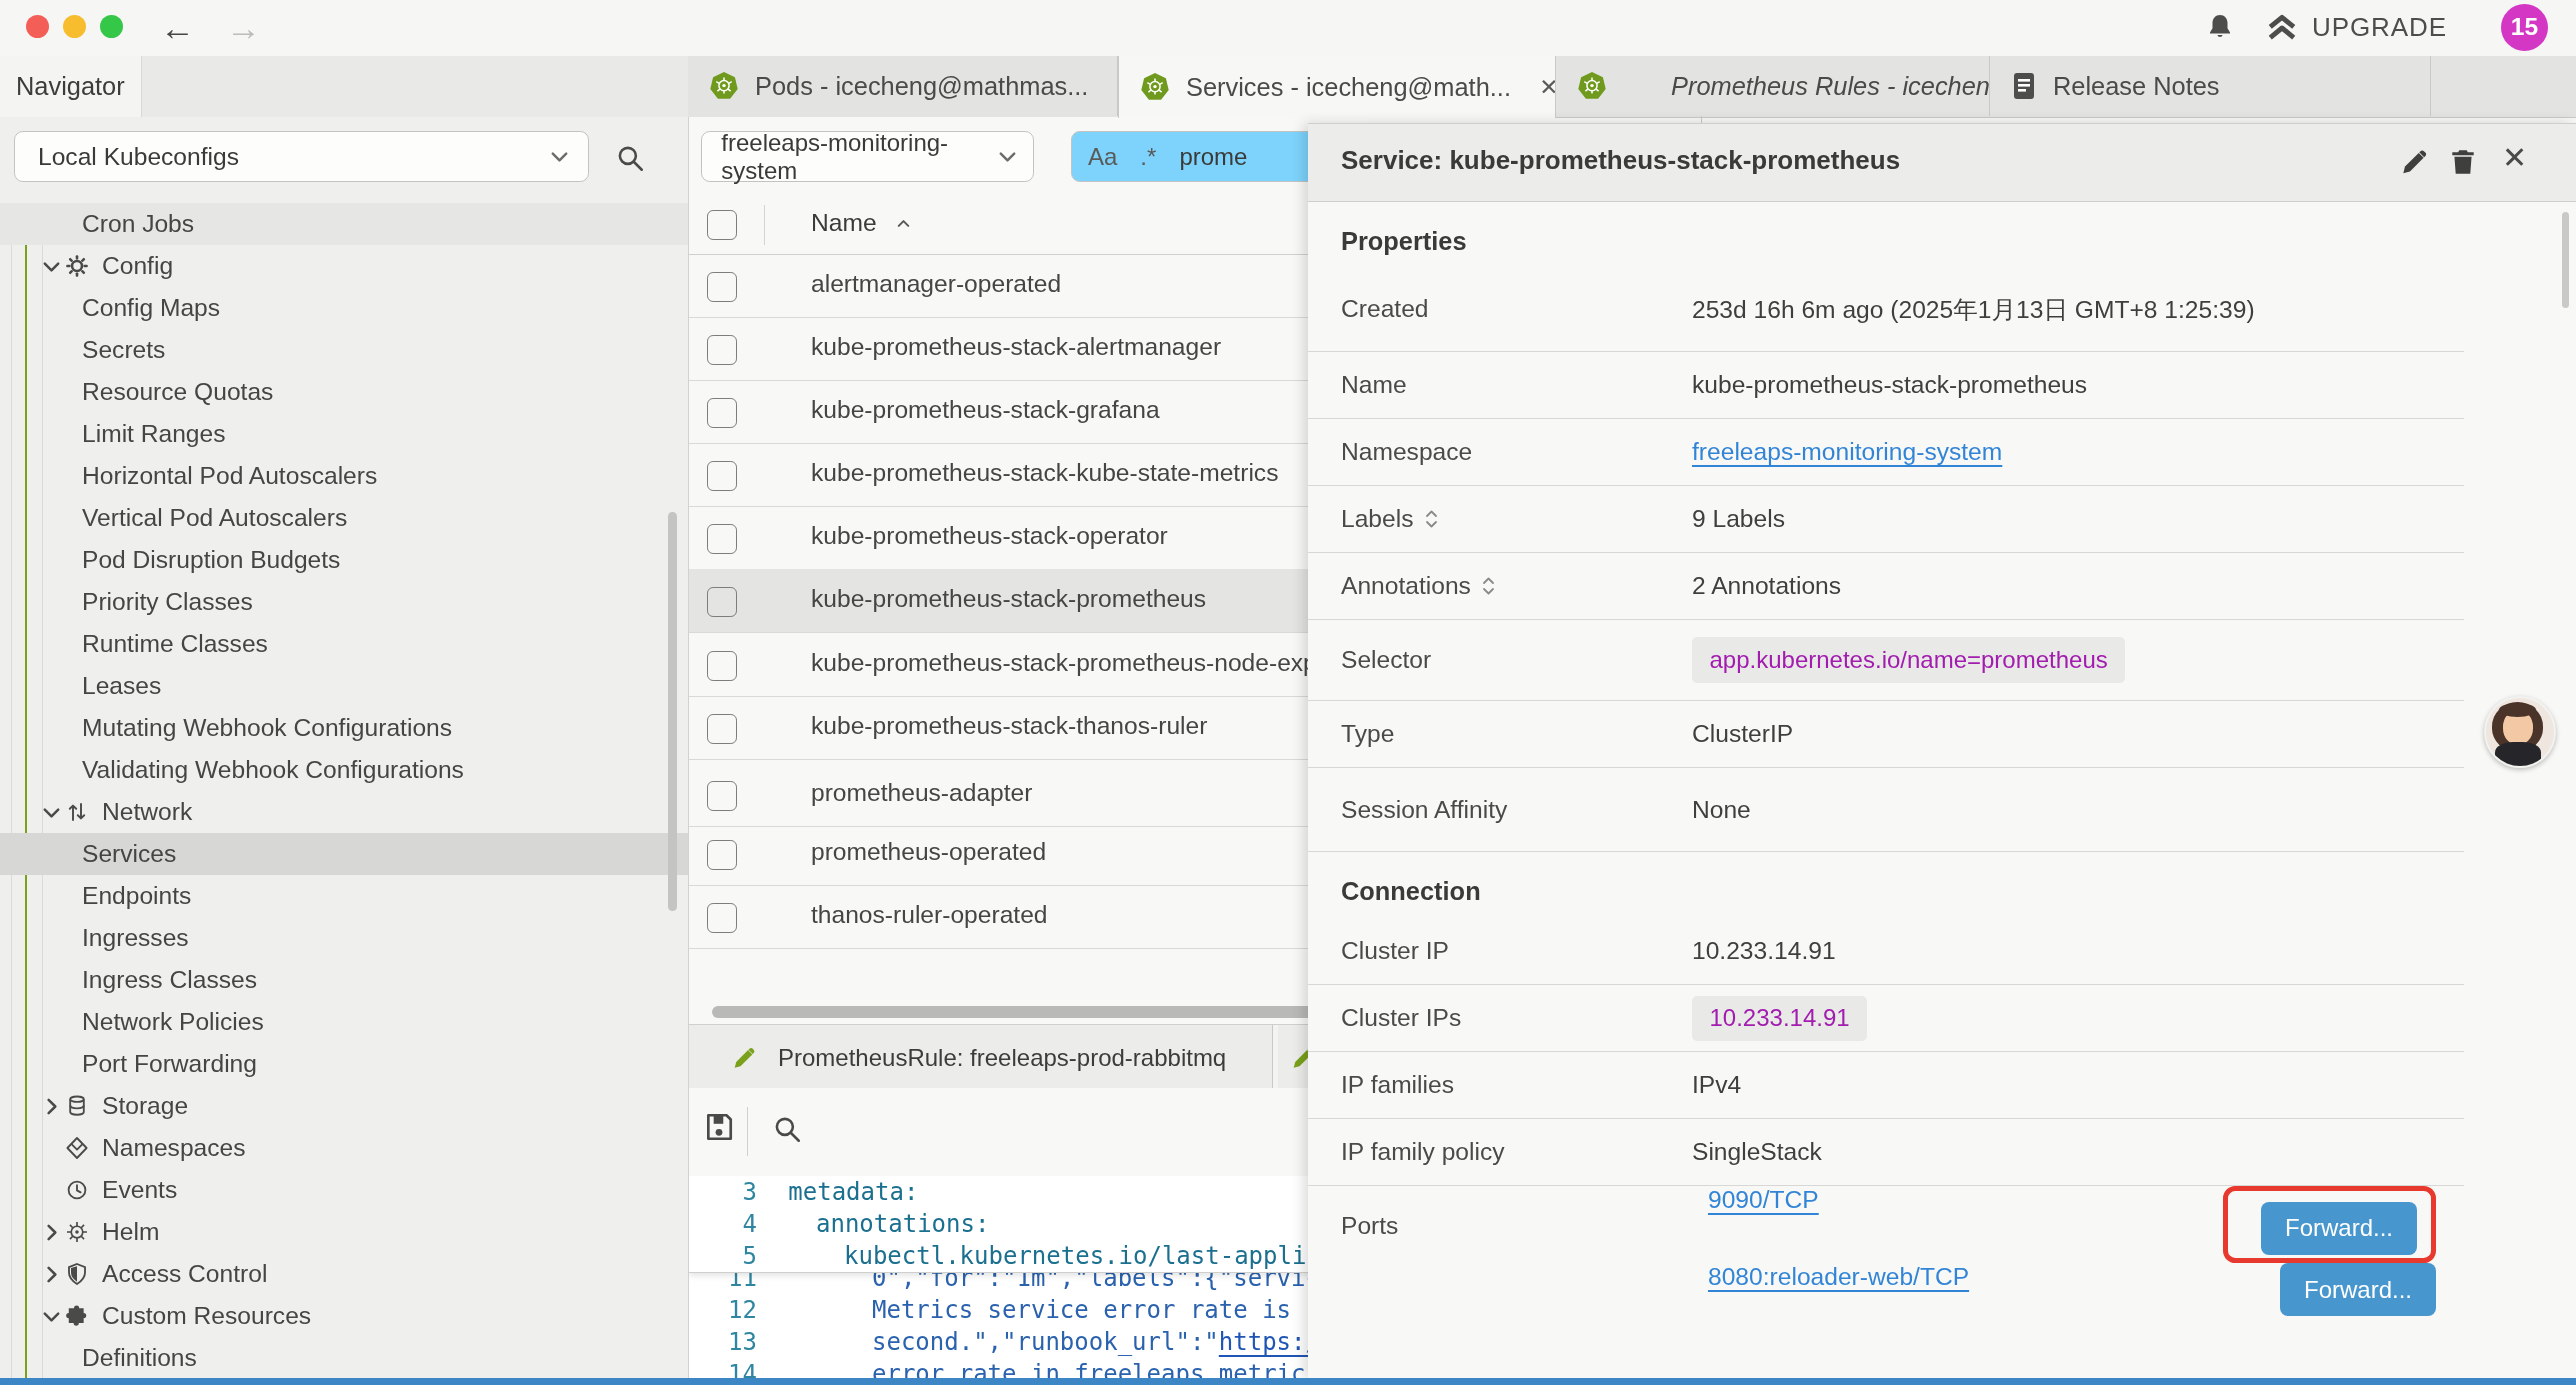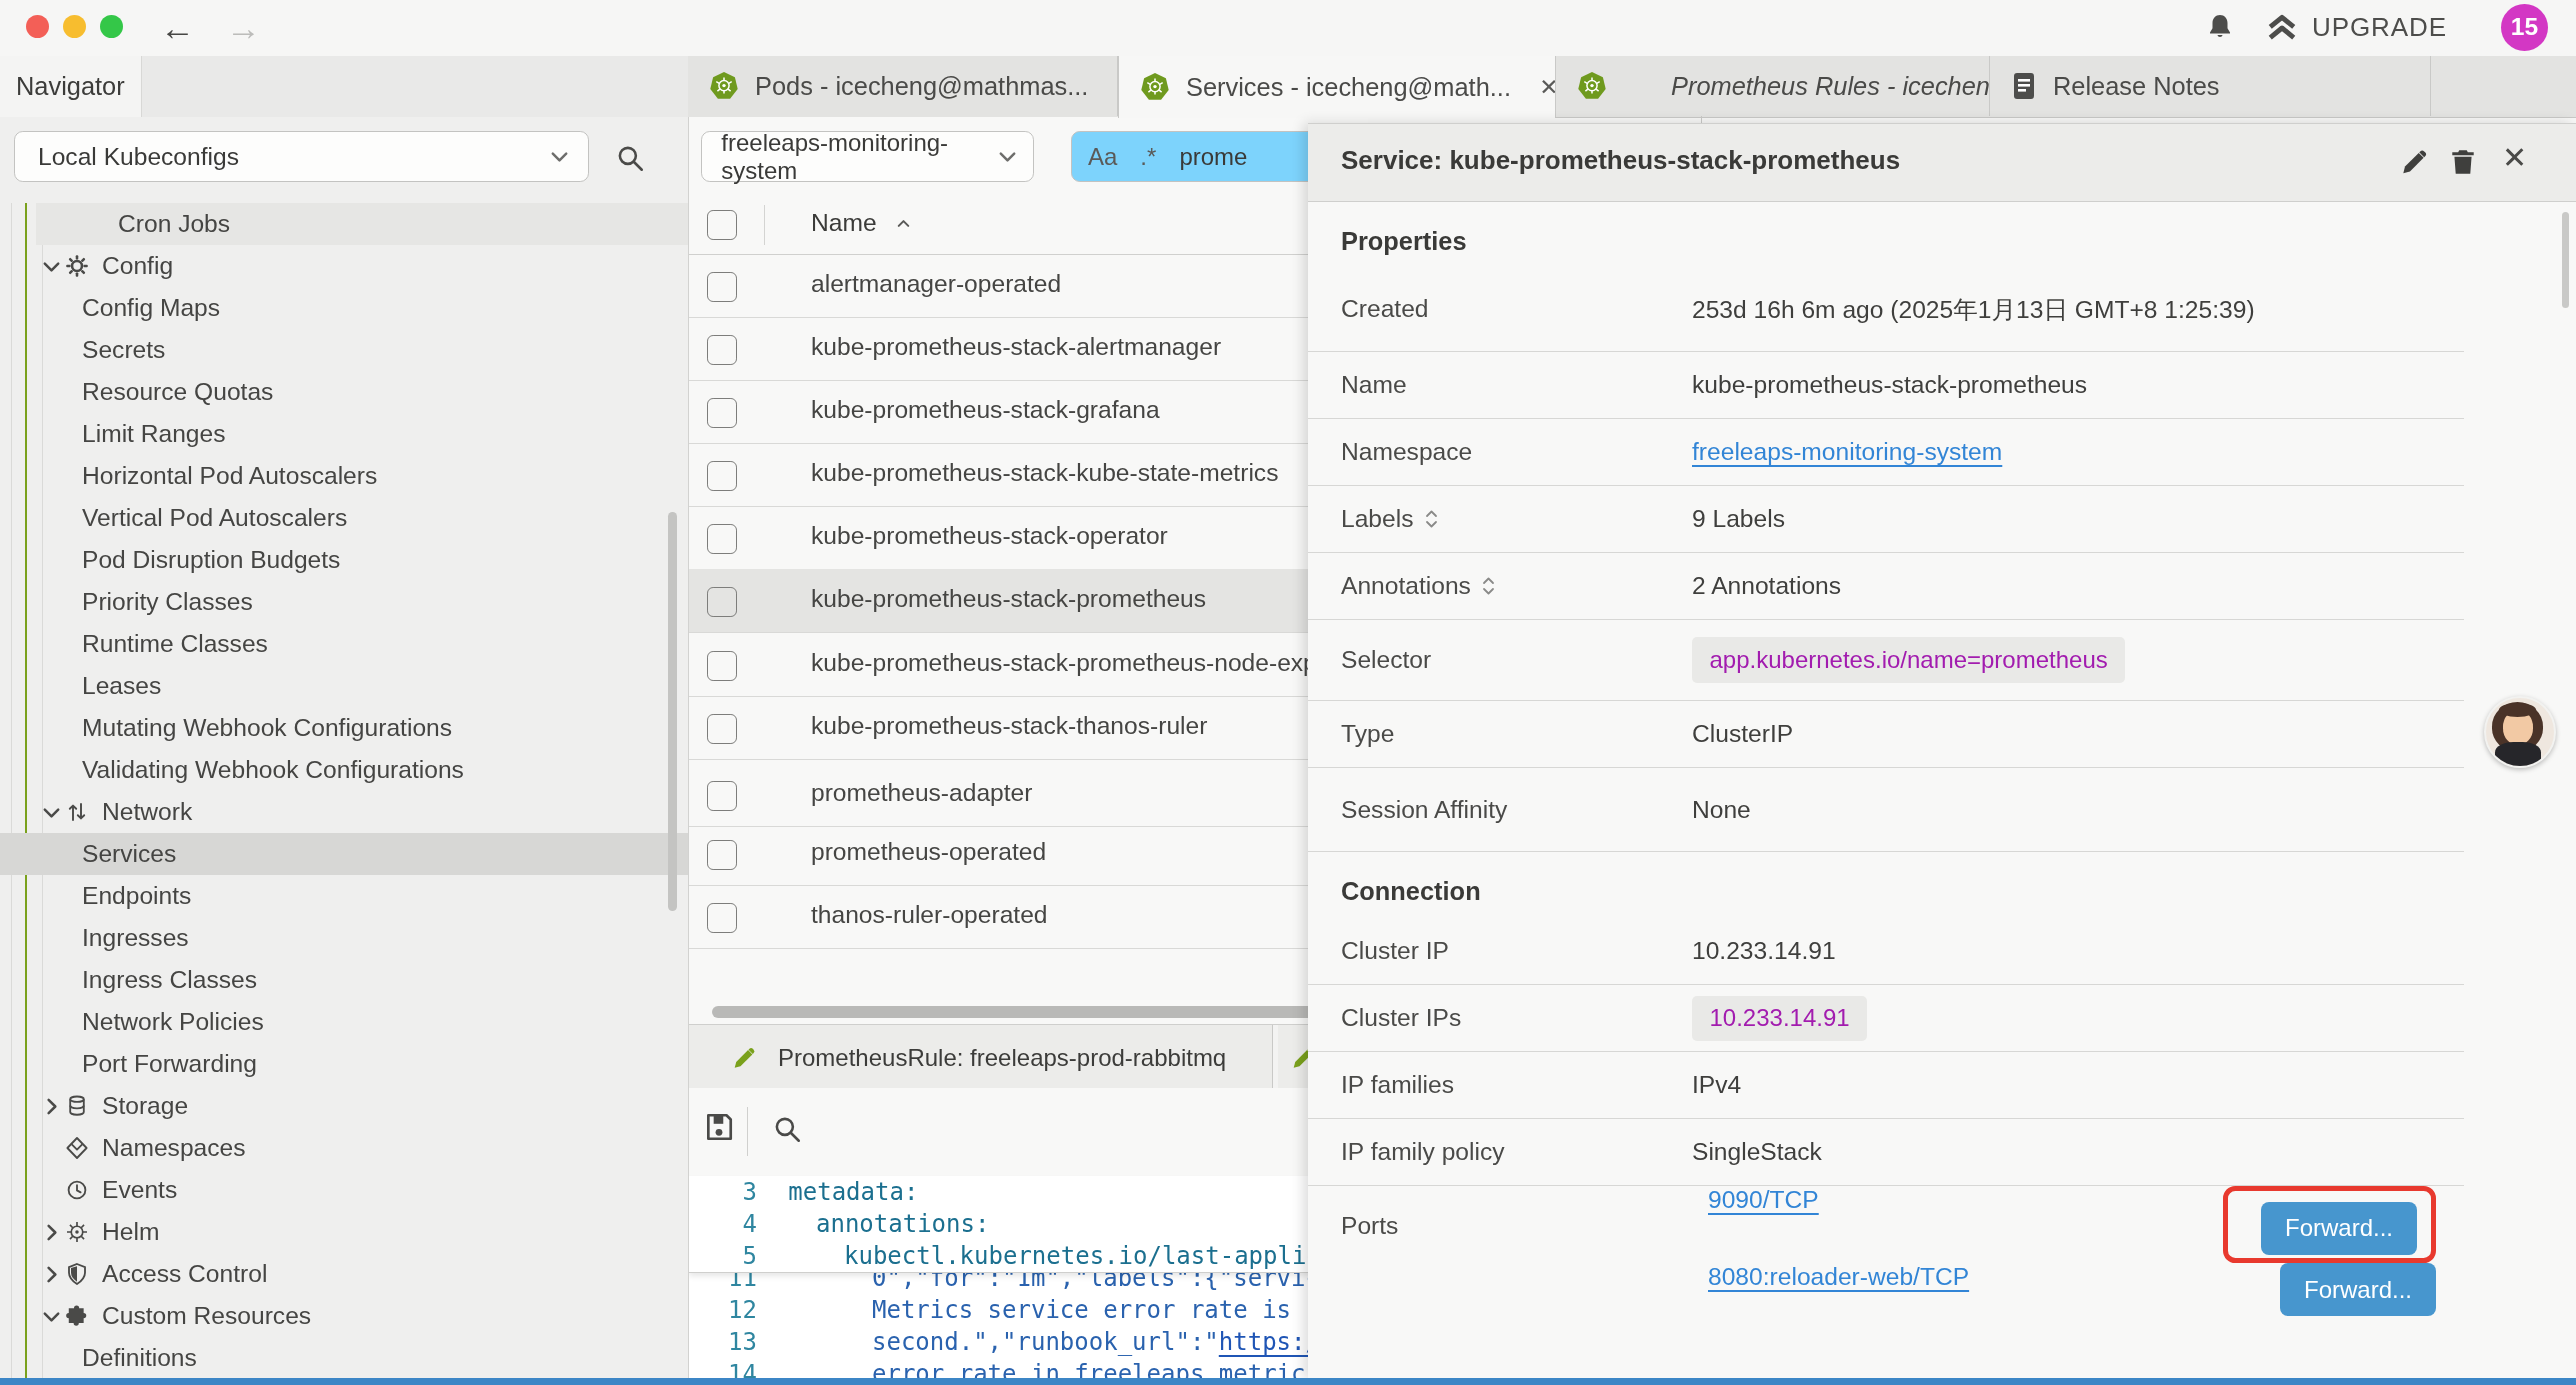--- a/index.html
+++ b/index.html
@@ -39,21 +39,21 @@
   .sidebar{position:absolute;left:0;top:117px;width:688px;height:1268px;background:#efefee;border-right:0.9px solid #d2d2d0;overflow:hidden;}
   .kubebar{position:absolute;left:0;top:0;width:688px;height:84px;}
   .kubeselect{position:absolute;left:14px;top:14px;width:575px;height:51px;background:#fdfdfc;border:0.9px solid #c3c3c1;border-radius:8.8px;
               display:flex;align-items:center;box-sizing:border-box;padding:0 17.5px 0 23px;font-size:24.6px;color:#3a3a38;}
   .kubeselect .selchev{margin-left:auto;}
   .sidesearch{position:absolute;left:614px;top:24.6px;}
   .tree{position:absolute;left:0;top:86px;width:688px;}
   .guide{position:absolute;top:86px;bottom:0;width:0;border-left:0.9px solid #dadad8;}
   .guide.olive{border-left:2.6px solid #7aa11c;}
   .trow{position:relative;height:42px;display:flex;align-items:center;font-size:24.6px;color:#454543;}
-  .trow.hover{background:#e6e6e4;margin-left:36px;}
+  .trow.hover{background:#e6e6e4;}
   .trow.selected{background:#d7d7d5;}
   .trow .chev{position:absolute;left:40px;top:9.6px;}
   .trow .ticon{position:absolute;left:65px;top:8.8px;}
   .trow .tlabel{position:absolute;left:102px;white-space:nowrap;}
   .trow.d1 .tlabel{left:82px;}
   .sidescroll{position:absolute;left:668px;top:395px;width:8.8px;height:399px;background:#c4c4c2;border-radius:4.4px;}
 
   
   .middle{position:absolute;left:689px;top:117px;width:679px;height:1268px;background:#f8f8f7;overflow:hidden;}
   .nsselect{position:absolute;left:12.3px;top:14px;width:333px;height:51px;background:#fdfdfc;border:0.9px solid #c3c3c1;border-radius:8.8px;

